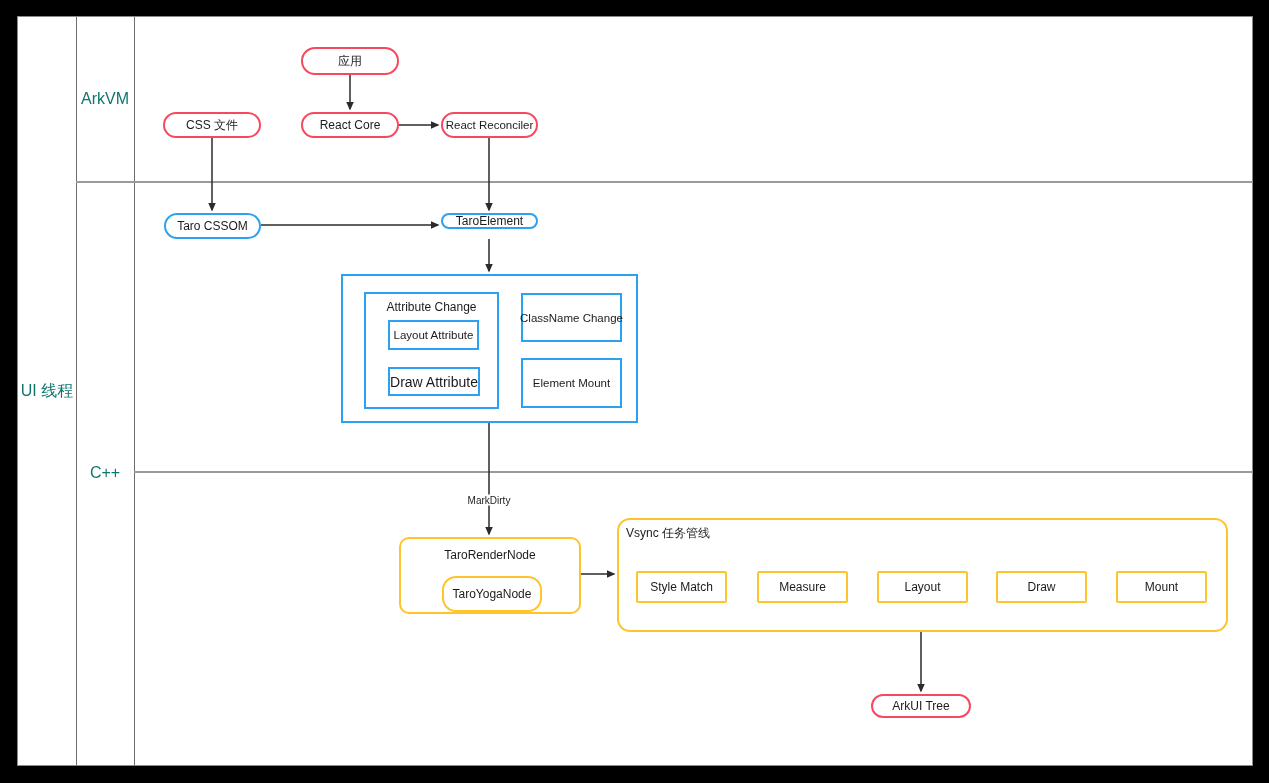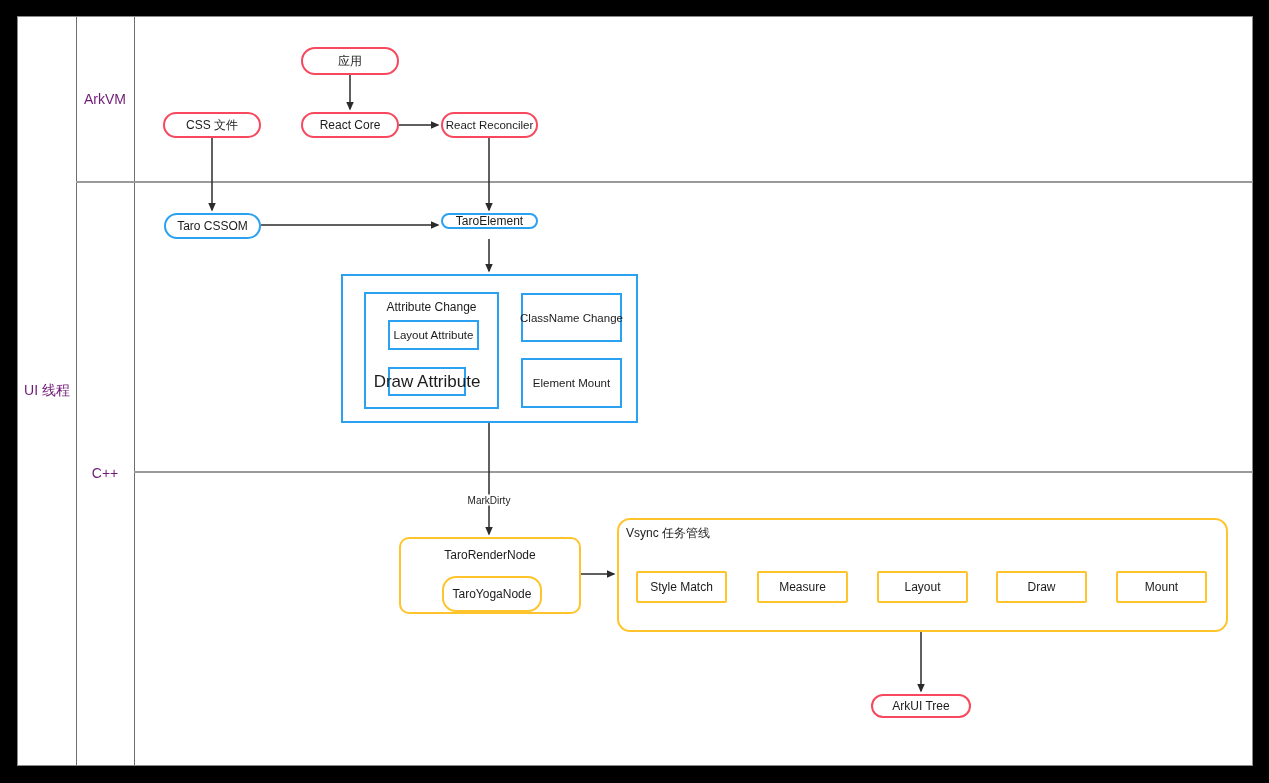--- a/index.html
+++ b/index.html
@@ -9,21 +9,21 @@
     color:#1c1c1c;overflow:hidden;
   }
   .canvas{
     position:absolute;left:17px;top:16px;width:1236px;height:750px;
     background:#fff;border:1px solid #8a8a8a;box-sizing:border-box;
   }
   .abs{position:absolute;box-sizing:border-box;}
   
   .vline{width:1px;top:0;height:748px;background:#6e6e6e;}
   .hline{height:2px;background:#9a9a9a;}
-  .lane-label{font-size:14px;color:#701a75;transform:translate(-50%,-50%);white-space:nowrap;}
+  .lane-label{font-size:16px;color:#0f766e;transform:translate(-50%,-50%);white-space:nowrap;}
   
   .pill{
     background:#fff;border:2px solid #000;border-radius:14px;
     display:flex;align-items:center;justify-content:center;
     font-size:12px;white-space:nowrap;
   }
   .pill.pink{border-color:var(--pink,#f8485e);}
   .pill.blue{border-color:var(--blue,#2aa1f1);}
   .pill.yellow{border-color:var(--yellow,#ffc42b);}
   .rect{
@@ -86,21 +86,21 @@
   <div class="abs pill pink" style="left:283px;top:95px;width:98px;height:26px;">React Core</div>
   <div class="abs pill pink" style="left:423px;top:95px;width:97px;height:26px;font-size:11.5px;">React Reconciler</div>
 
   <div class="abs pill blue" style="left:146px;top:196px;width:97px;height:26px;">Taro CSSOM</div>
   <div class="abs pill blue" style="left:423px;top:196px;width:97px;height:16px;">TaroElement</div>
 
   <div class="abs groupbox blue" style="left:323px;top:257px;width:297px;height:149px;">
     <div class="abs groupbox blue" style="left:21px;top:16px;width:135px;height:117px;">
       <div class="box-title" style="left:50%;top:6px;transform:translateX(-50%);">Attribute Change</div>
       <div class="abs rect blue" style="left:22px;top:26px;width:91px;height:30px;font-size:11.5px;">Layout Attribute</div>
-      <div class="abs rect blue" style="left:22px;top:73px;width:78px;height:29px;font-size:17px;">Draw Attribute</div>
+      <div class="abs rect blue" style="left:22px;top:73px;width:92px;height:29px;font-size:14px;">Draw Attribute</div>
     </div>
     <div class="abs rect blue" style="left:178px;top:17px;width:101px;height:49px;font-size:11.5px;">ClassName Change</div>
     <div class="abs rect blue" style="left:178px;top:82px;width:101px;height:50px;font-size:11.5px;">Element Mount</div>
   </div>
 
   <div class="edge-label" style="left:471px;top:483px;">MarkDirty</div>
 
   <div class="abs groupbox yellow rounded" style="left:381px;top:520px;width:182px;height:77px;">
     <div class="box-title" style="left:50%;top:9px;transform:translateX(-50%);">TaroRenderNode</div>
     <div class="abs pill yellow" style="left:41px;top:37px;width:100px;height:36px;">TaroYogaNode</div>

